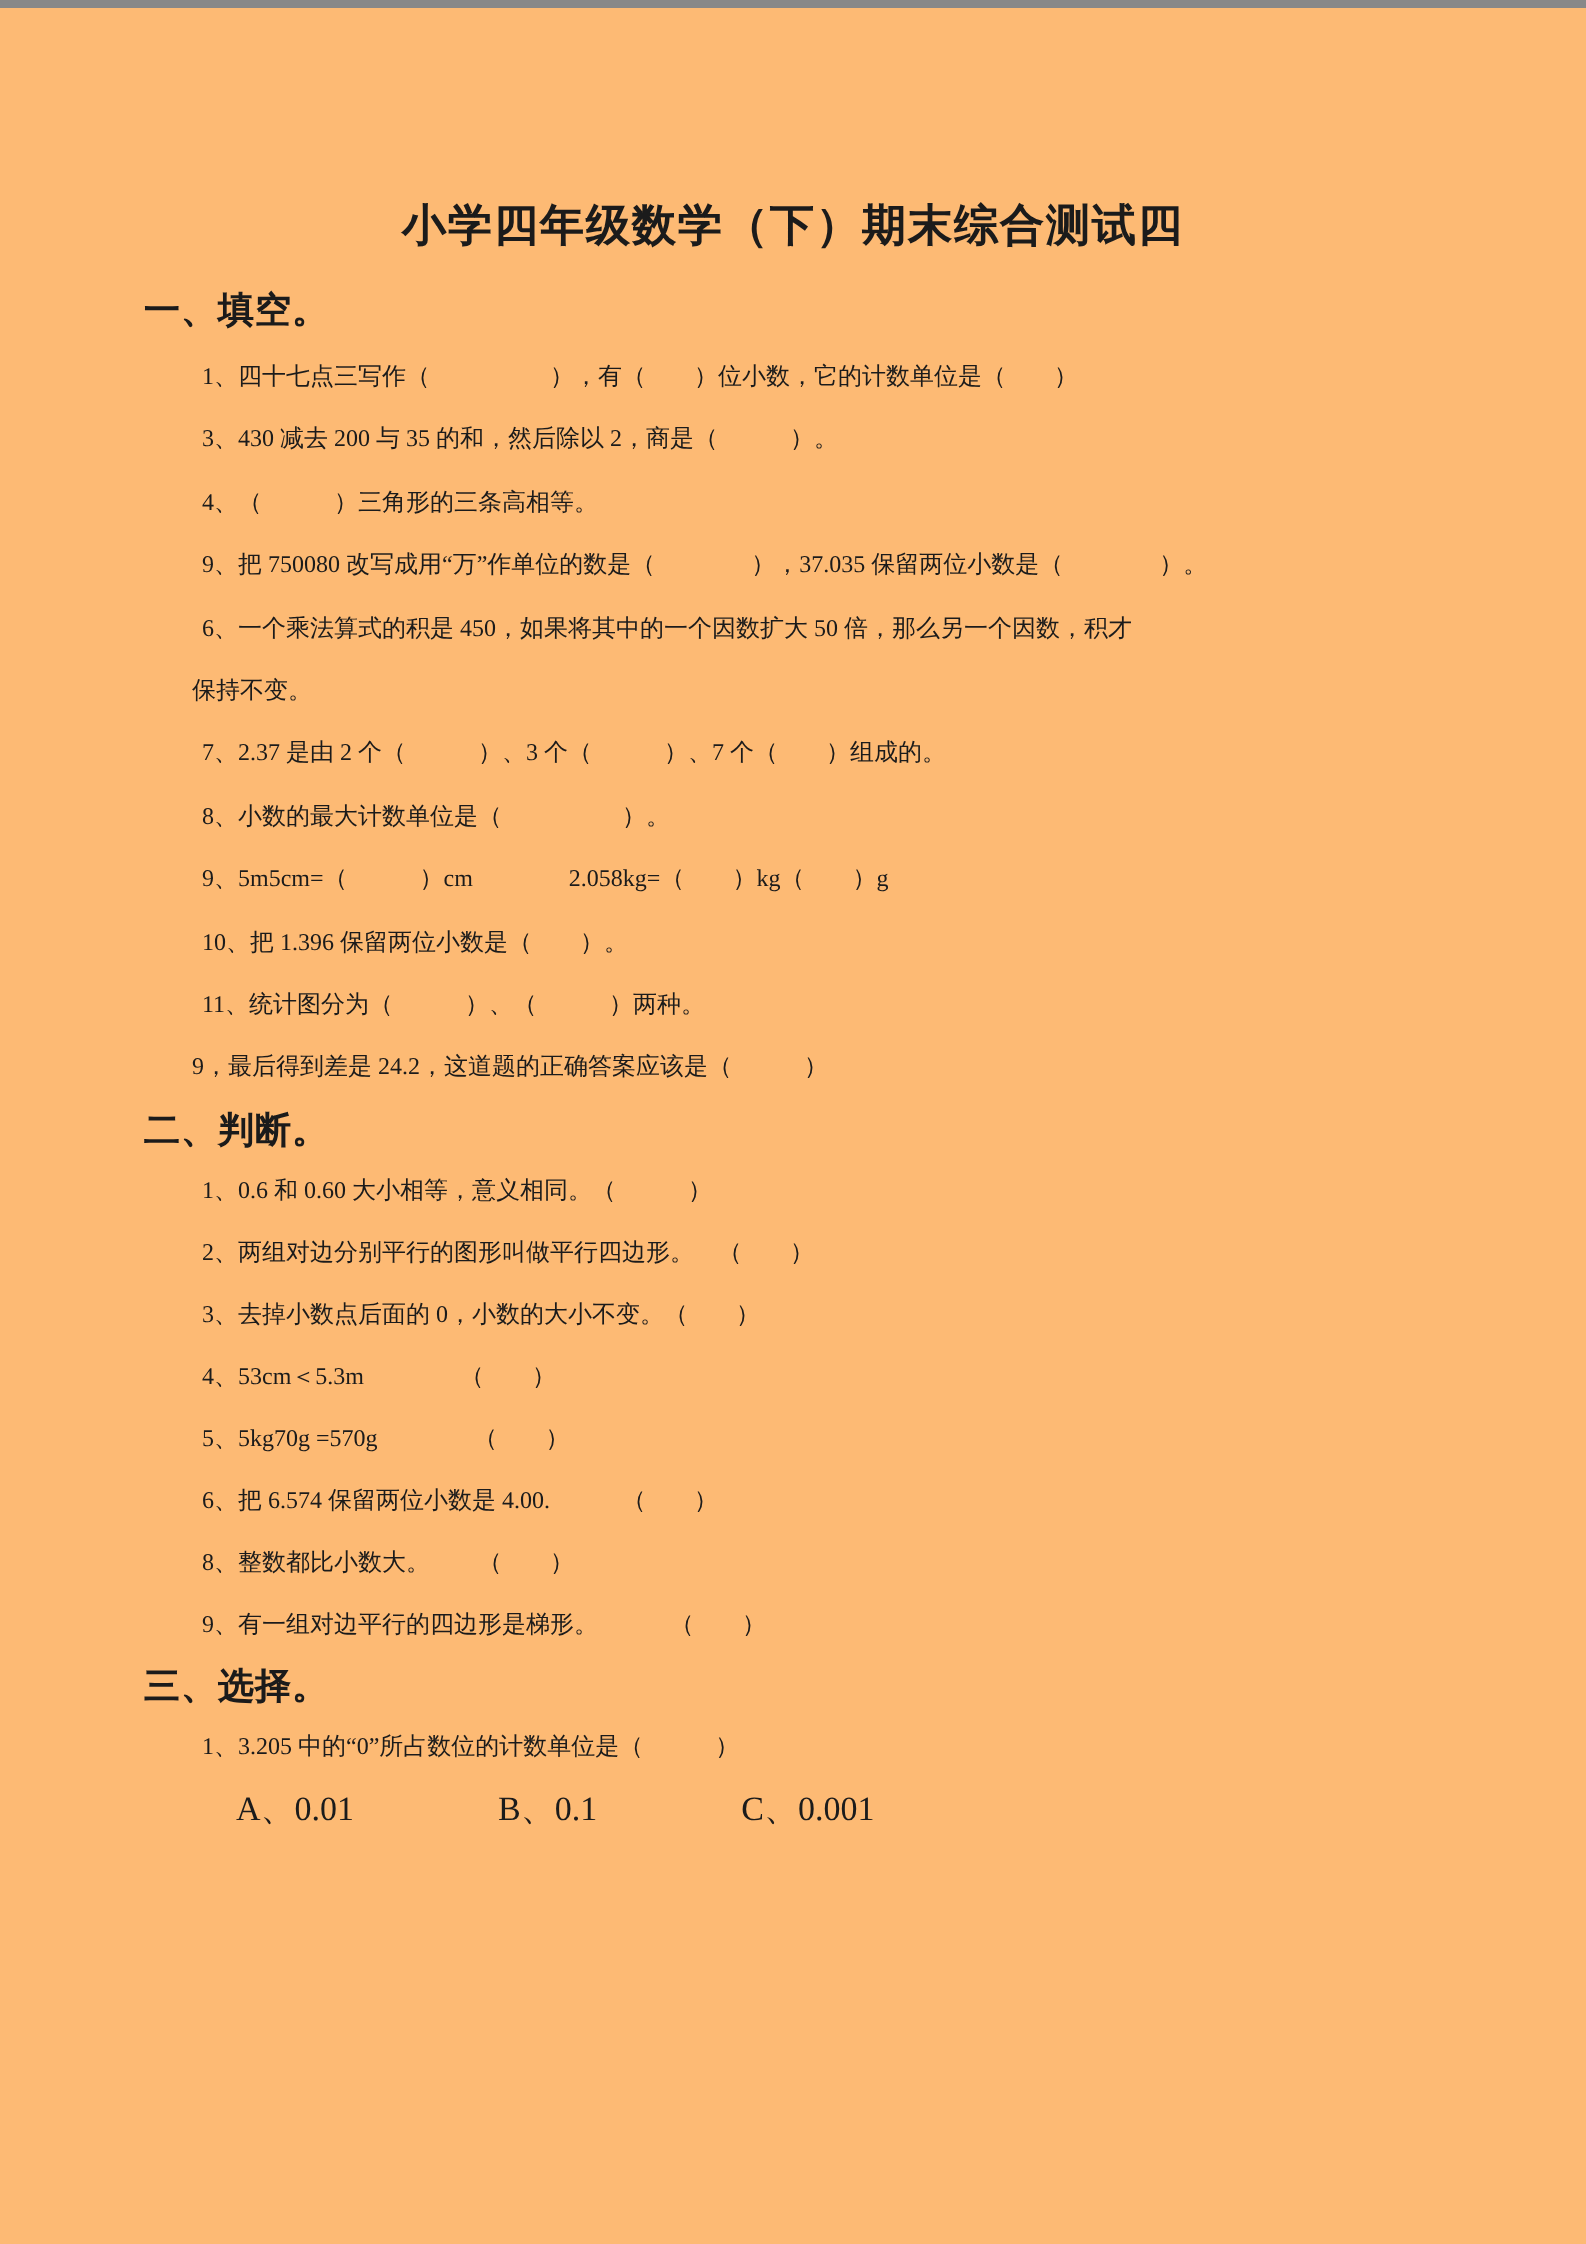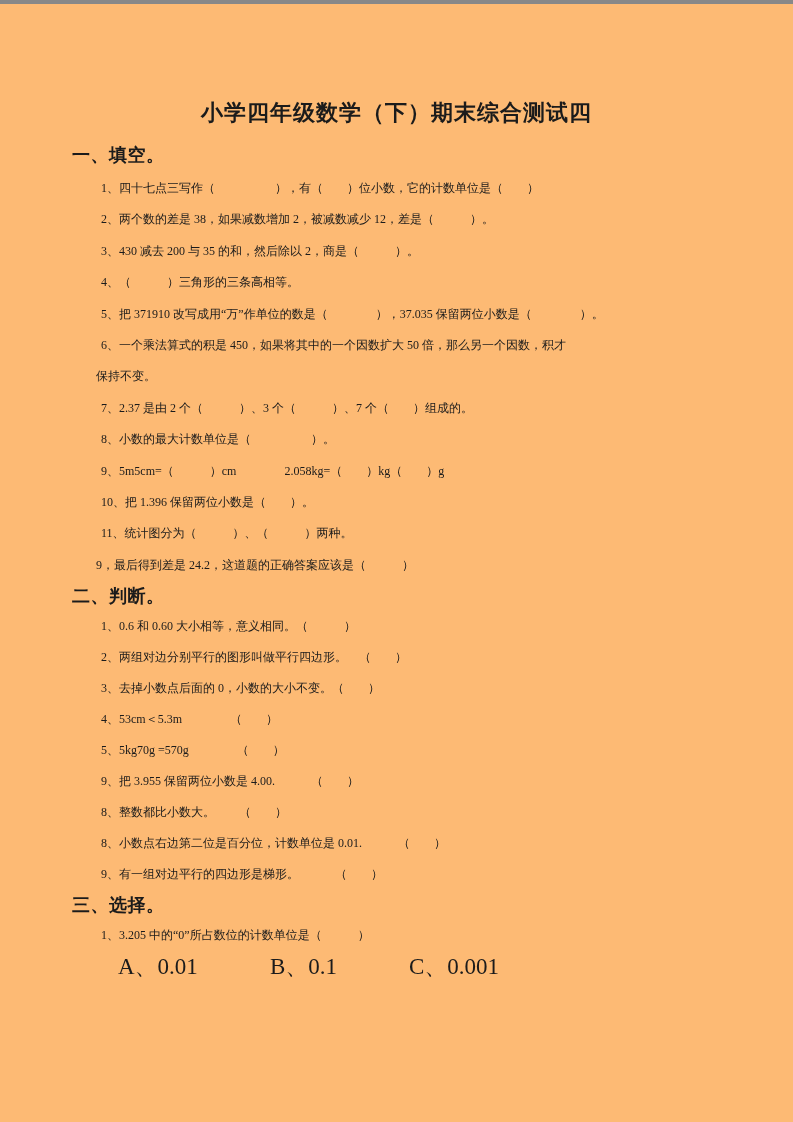--- a/index.html
+++ b/index.html
@@ -19,58 +19,56 @@
   .sec-heading.tight{margin-top:0;}
   .q{
     padding-left:101px;padding-right:55px;
     font-size:12px;line-height:31.4px;white-space:pre-wrap;
   }
   .fill-block{margin-top:3px;}
   .q.cont{padding-left:96px;}
   .judge-block .q, .choice-block .q{line-height:31px;}
   .opts{
     display:flex;padding-left:118px;
-    font-size:23px;line-height:31px;
+    font-size:17px;line-height:31px;
   }
   .opts .opt{margin-right:72px;}
 </style>
 </head>
 <body>
 
 <div class="page">
 
   <h1 class="title">小学四年级数学（下）期末综合测试四</h1>
 
   <div class="sec-heading">一、填空。</div>
   <div class="fill-block">
     <div class="q">1、四十七点三写作（　　　　　），有（　　）位小数，它的计数单位是（　　）</div>
-    <div class="q">2、两个数的差是 38，如果减数增加 2，被减数减少 12，差是（　　　）。</div>
     <div class="q">3、430 减去 200 与 35 的和，然后除以 2，商是（　　　）。</div>
     <div class="q">4、（　　　）三角形的三条高相等。</div>
-    <div class="q">5、把 371910 改写成用“万”作单位的数是（　　　　），37.035 保留两位小数是（　　　　）。</div>
+    <div class="q">9、把 750080 改写成用“万”作单位的数是（　　　　），37.035 保留两位小数是（　　　　）。</div>
     <div class="q">6、一个乘法算式的积是 450，如果将其中的一个因数扩大 50 倍，那么另一个因数，积才</div>
     <div class="q cont">保持不变。</div>
     <div class="q">7、2.37 是由 2 个（　　　）、3 个（　　　）、7 个（　　）组成的。</div>
     <div class="q">8、小数的最大计数单位是（　　　　　）。</div>
     <div class="q">9、5m5cm=（　　　）cm　　　　2.058kg=（　　）kg（　　）g</div>
     <div class="q">10、把 1.396 保留两位小数是（　　）。</div>
     <div class="q">11、统计图分为（　　　）、（　　　）两种。</div>
     <div class="q cont">9，最后得到差是 24.2，这道题的正确答案应该是（　　　）</div>
   </div>
 
   <div class="sec-heading tight">二、判断。</div>
   <div class="judge-block">
     <div class="q">1、0.6 和 0.60 大小相等，意义相同。（　　　）</div>
     <div class="q">2、两组对边分别平行的图形叫做平行四边形。　（　　）</div>
     <div class="q">3、去掉小数点后面的 0，小数的大小不变。（　　）</div>
     <div class="q">4、53cm＜5.3m　　　　（　　）</div>
     <div class="q">5、5kg70g =570g　　　　（　　）</div>
-    <div class="q">9、把 3.955 保留两位小数是 4.00.　　　（　　）</div>
+    <div class="q">6、把 6.574 保留两位小数是 4.00.　　　（　　）</div>
     <div class="q">8、整数都比小数大。　　（　　）</div>
-    <div class="q">8、小数点右边第二位是百分位，计数单位是 0.01.　　　（　　）</div>
     <div class="q">9、有一组对边平行的四边形是梯形。　　　（　　）</div>
   </div>
 
   <div class="sec-heading tight">三、选择。</div>
   <div class="choice-block">
     <div class="q">1、3.205 中的“0”所占数位的计数单位是（　　　）</div>
     <div class="opts">
       <span class="opt">A、0.01</span>
       <span class="opt">B、0.1</span>
       <span class="opt">C、0.001</span>

